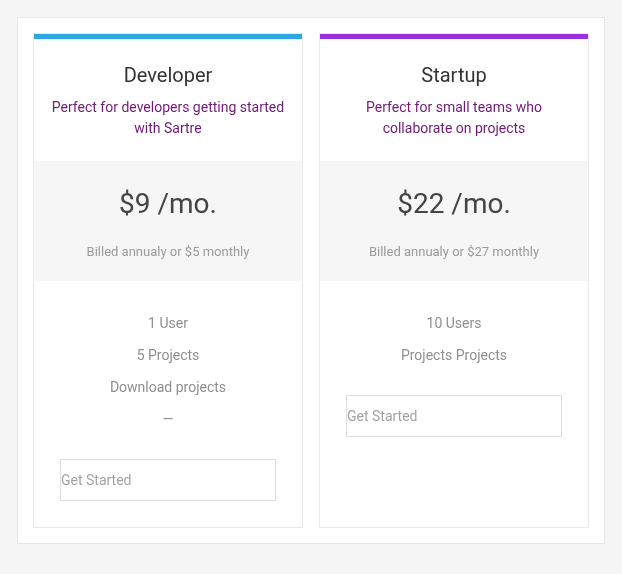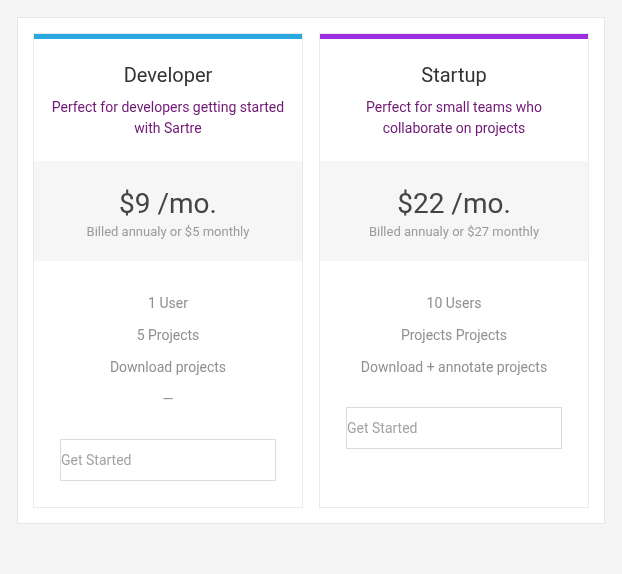--- a/index.html
+++ b/index.html
@@ -46,21 +46,21 @@
   }
   .price-block {
     background: #f6f6f6;
     text-align: center;
     padding: 26px 12px 22px;
   }
   .price {
     font-size: 28px;
     color: #444444;
     font-weight: 400;
-    margin-bottom: 4px;
+    margin-bottom: 24px;
   }
   .billing {
     font-size: 13px;
     color: #9a9a9a;
   }
   .features {
     text-align: center;
     padding: 26px 12px 10px;
     color: #8f8f8f;
     font-size: 14px;
@@ -116,20 +116,19 @@
       <div class="title">Startup</div>
       <div class="subtitle">Perfect for small teams who collaborate on projects</div>
     </div>
     <div class="price-block">
       <div class="price">$22 /mo.</div>
       <div class="billing">Billed annualy or $27 monthly</div>
     </div>
     <div class="features">
       <div class="feature">10 Users</div>
       <div class="feature">Projects Projects</div>
-      <div class="feature">Download + annotate projects</div>
     </div>
     <div class="cta-wrap">
       <button class="cta">Get Started</button>
     </div>
   </div>
 
 </div>
 
 </body></html>

